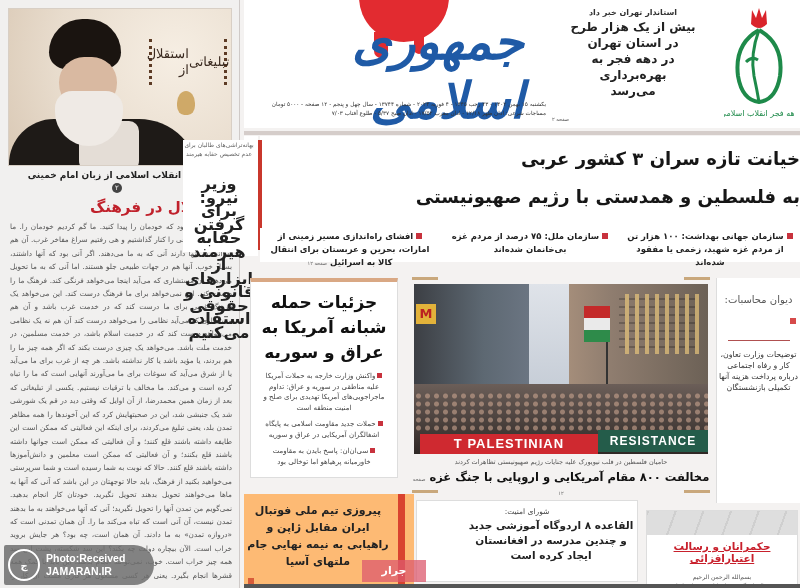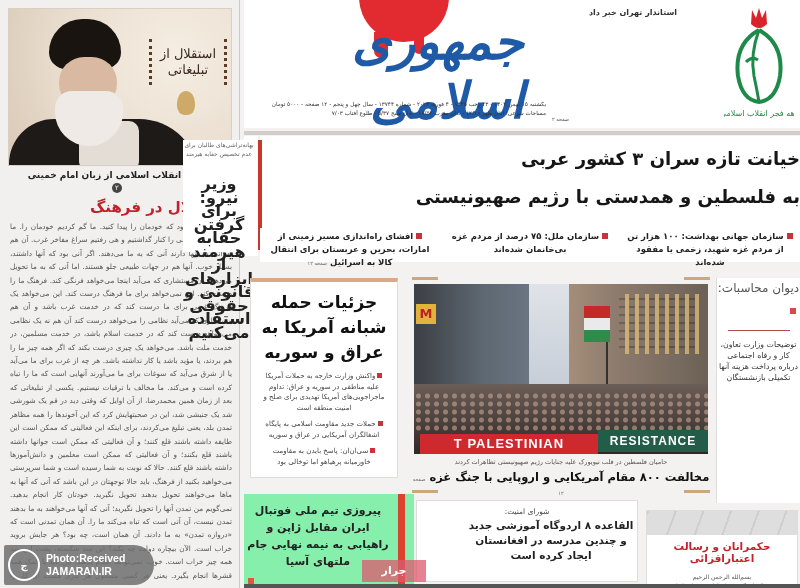--- a/index.html
+++ b/index.html
@@ -8,21 +8,21 @@
 
   
   .left-col { position: absolute; left: 0; top: 0; width: 240px; height: 588px; background: #f1f0ef; border-right: 1px solid #cfcac8; }
   .portrait-box { position: absolute; left: 8px; top: 8px; width: 224px; height: 158px; background: #efe6dc; border: 1px solid #d8cfc5; overflow: hidden; }
   .portrait-bg { position: absolute; inset: 0; background: radial-gradient(circle at 75% 30%, #f6eee3 0%, #e8dccd 60%, #d9c8b4 100%); }
   .turban { position: absolute; left: 40px; top: 10px; width: 72px; height: 50px; background: #1a1410; border-radius: 40px 40px 20px 20px; }
   .face { position: absolute; left: 50px; top: 48px; width: 58px; height: 55px; background: #d9b9a1; border-radius: 26px 26px 30px 30px; }
   .beard { position: absolute; left: 46px; top: 82px; width: 68px; height: 55px; background: #efeae5; border-radius: 20px 20px 40px 40px; }
   .robe { position: absolute; left: 0; top: 110px; width: 190px; height: 60px; background: #1e1a17; border-radius: 60px 80px 0 0; }
   .robe-inner { position: absolute; left: 70px; top: 112px; width: 60px; height: 50px; background: #e4ddd6; border-radius: 10px; }
-  .title-frame { position: absolute; left: 140px; top: 30px; width: 78px; height: 46px; border-left: 3px dotted #5d3b25; border-right: 3px dotted #5d3b25; display: flex; flex-direction: column; justify-content: center; align-items: center; }
+  .title-frame { position: absolute; left: 140px; top: 30px; width: 78px; height: 46px; border-left: 3px dotted #5d3b25; border-right: 3px dotted #5d3b25; display: flex; flex-direction: row; justify-content: center; align-items: center; }
   .title-frame span { font-family: "DejaVu Serif", serif; font-size: 13px; color: #3a2a20; line-height: 16px; direction: rtl; }
   .ornament { position: absolute; left: 168px; top: 82px; width: 18px; height: 24px; background: #c79a4b; border-radius: 50% 50% 40% 40%; opacity: .8; }
   .portrait-caption { position: absolute; left: 8px; top: 170px; width: 224px; font-size: 9px; font-weight: bold; color: #222; direction: rtl; text-align: center; }
   .pg-num-circle { position: absolute; left: 112px; top: 183px; width: 10px; height: 10px; background: #444; border-radius: 50%; color: #fff; font-size: 7px; text-align: center; line-height: 10px; }
   .editorial-title { position: absolute; right: 10px; top: 198px; font-size: 15px; font-weight: bold; color: #c0212b; direction: rtl; }
   .editorial-body { position: absolute; left: 10px; top: 220px; width: 222px; height: 360px; direction: rtl; text-align: justify; font-size: 7.3px; line-height: 13.4px; color: #555; overflow: hidden; }
   .watermark { position: absolute; left: 4px; top: 545px; width: 150px; height: 40px; background: rgba(110,110,110,0.85); border-radius: 2px 20px 20px 2px; display: flex; align-items: center; }
   .wm-logo { width: 32px; height: 32px; border: 2px solid #fff; border-radius: 50%; margin-left: 4px; display: flex; align-items: center; justify-content: center; color: #fff; font-size: 10px; font-weight: bold; }
   .wm-text { margin-left: 6px; color: #fff; font-family: "Liberation Sans", sans-serif; font-weight: bold; font-size: 10.5px; line-height: 13px; }
 
@@ -82,38 +82,38 @@
   .banner-red { position: absolute; left: 6px; top: 150px; width: 178px; height: 20px; background: #cf2930; color: #fff; font-family: "Liberation Sans", sans-serif; font-weight: bold; font-size: 13px; line-height: 20px; text-align: center; letter-spacing: 1px; }
   .banner-green { position: absolute; left: 184px; top: 146px; width: 110px; height: 22px; background: #245c4a; color: #fff; font-family: "Liberation Sans", sans-serif; font-weight: bold; font-size: 12px; line-height: 22px; text-align: center; letter-spacing: 1px; }
   .photo-caption { position: absolute; left: 412px; top: 458px; width: 298px; direction: rtl; text-align: center; font-size: 6.5px; color: #555; }
   .photo-headline { position: absolute; left: 412px; top: 470px; width: 298px; direction: rtl; text-align: center; font-size: 11.5px; font-weight: bold; color: #111; }
   .photo-headline .ref { font-size: 5px; font-weight: normal; color: #666; }
   .photo-bottom-line .l { position: absolute; left: 412px; top: 490px; width: 26px; height: 3px; background: #c9a87c; }
   .photo-bottom-line .r { position: absolute; left: 684px; top: 490px; width: 26px; height: 3px; background: #c9a87c; }
 
   
   .right-col { position: absolute; left: 716px; top: 278px; width: 84px; height: 225px; background: #fff; border-left: 1px solid #ddd; direction: rtl; text-align: center; }
-  .right-col .kick { font-size: 12px; color: #555; margin-top: 3px; }
+  .right-col .kick { font-size: 10px; color: #555; margin-top: 16px; }
   .right-col .big { font-size: 11.5px; font-weight: bold; color: #1a1a1a; line-height: 15px; margin-top: 3px; }
   .right-col .mid-rule { width: 62px; height: 1px; background: #b05050; margin: 12px auto 8px auto; }
   .right-col .small { font-size: 7.8px; color: #333; line-height: 11px; }
   .red-sq { display: inline-block; width: 6px; height: 6px; background: #d64a4a; }
 
   
-  .football { position: absolute; left: 244px; top: 494px; width: 170px; height: 94px; background: #86efac; direction: rtl; text-align: center; }
+  .football { position: absolute; left: 244px; top: 494px; width: 170px; height: 94px; background: #fdba74; direction: rtl; text-align: center; }
   .football .txt { position: absolute; left: 0; top: 8px; width: 148px; font-size: 11px; font-weight: bold; color: #222; line-height: 17px; }
   .red-vert { position: absolute; left: 398px; top: 494px; width: 7px; height: 90px; background: #d9432f; }
   .football .sq { position: absolute; left: 4px; bottom: 4px; width: 6px; height: 6px; background: #d95c3a; }
   .taliban { position: absolute; left: 416px; top: 500px; width: 222px; height: 82px; background: #fff; border: 1px solid #ddd; direction: rtl; text-align: center; }
   .taliban .kick { font-size: 7.5px; color: #444; margin-top: 6px; }
   .taliban .txt { font-size: 10.5px; font-weight: bold; color: #222; line-height: 15px; margin-top: 2px; padding-left: 48px; }
   .jarar { position: absolute; left: 362px; top: 560px; width: 64px; height: 22px; background: rgba(220,90,110,0.75); color: #fff; font-size: 11px; font-weight: bold; text-align: center; line-height: 22px; direction: rtl; }
   .editorial-box { position: absolute; left: 646px; top: 510px; width: 152px; height: 78px; background: #fff; border: 1px solid #ddd; }
   .ed-pattern { height: 24px; background: repeating-linear-gradient(110deg, #cfcfcf 0 2px, #dedede 2px 26px); }
-  .ed-title { direction: rtl; text-align: center; font-size: 10.5px; font-weight: bold; color: #c8202c; margin-top: 5px; }
+  .ed-title { direction: rtl; text-align: center; font-size: 10.5px; font-weight: bold; color: #c8202c; margin-top: 5px; text-decoration: underline; }
   .ed-text { direction: rtl; text-align: center; font-size: 6px; color: #555; line-height: 9px; margin-top: 8px; }
   .bottom-bar { position: absolute; left: 244px; top: 584px; width: 556px; height: 4px; background: #555; }
 </style>
 </head>
 <body>
 
 <div class="page">
 
   <div class="left-col">
     <div class="portrait-box">
@@ -147,20 +147,26 @@
       <svg class="tulip-svg" viewBox="0 0 70 118">
         <path d="M28 6 L32 14 L35 4 L38 14 L42 6 L43 20 Q35 28 27 20 Z" fill="#d9242b"></path>
         <path d="M35 26 Q10 40 14 72 Q18 96 35 98 Q52 96 56 72 Q60 40 35 26" fill="none" stroke="#1e8a4a" stroke-width="4"></path>
         <path d="M35 26 Q26 50 30 72 Q33 86 35 98" fill="none" stroke="#1e8a4a" stroke-width="3"></path>
         <path d="M22 58 Q28 52 34 56" fill="none" stroke="#1e8a4a" stroke-width="3"></path>
         <text x="35" y="112" font-size="8" text-anchor="middle" fill="#1e8a4a" font-family="DejaVu Sans, sans-serif" direction="rtl">دهه فجر انقلاب اسلامی</text>
       </svg>
     </div>
     <div class="teaser">
       <div class="kicker">استاندار تهران خبر داد</div>
+      <div class="lines">
+        <div>بیش از یک هزار طرح</div>
+        <div>در استان تهران</div>
+        <div>در دهه فجر به بهره‌برداری</div>
+        <div>می‌رسد</div>
+      </div>
       <div class="pageref">صفحه ۲</div>
     </div>
     <div class="nameplate">
       <div class="blood"></div>
       <div class="blood-drip1"></div>
       <div class="blood-drip2"></div>
       <div class="nameplate-text">جمهوری اسلامی</div>
     </div>
     <div class="dateline">
       <div>یکشنبه ۱۵ بهمن ۱۴۰۲ - ۲۳ رجب ۱۴۴۵ - ۴ فوریه ۲۰۲۴ - شماره ۱۳۷۴۴ - سال چهل و پنجم - ۱۲ صفحه - ۵۰۰۰ تومان</div>

